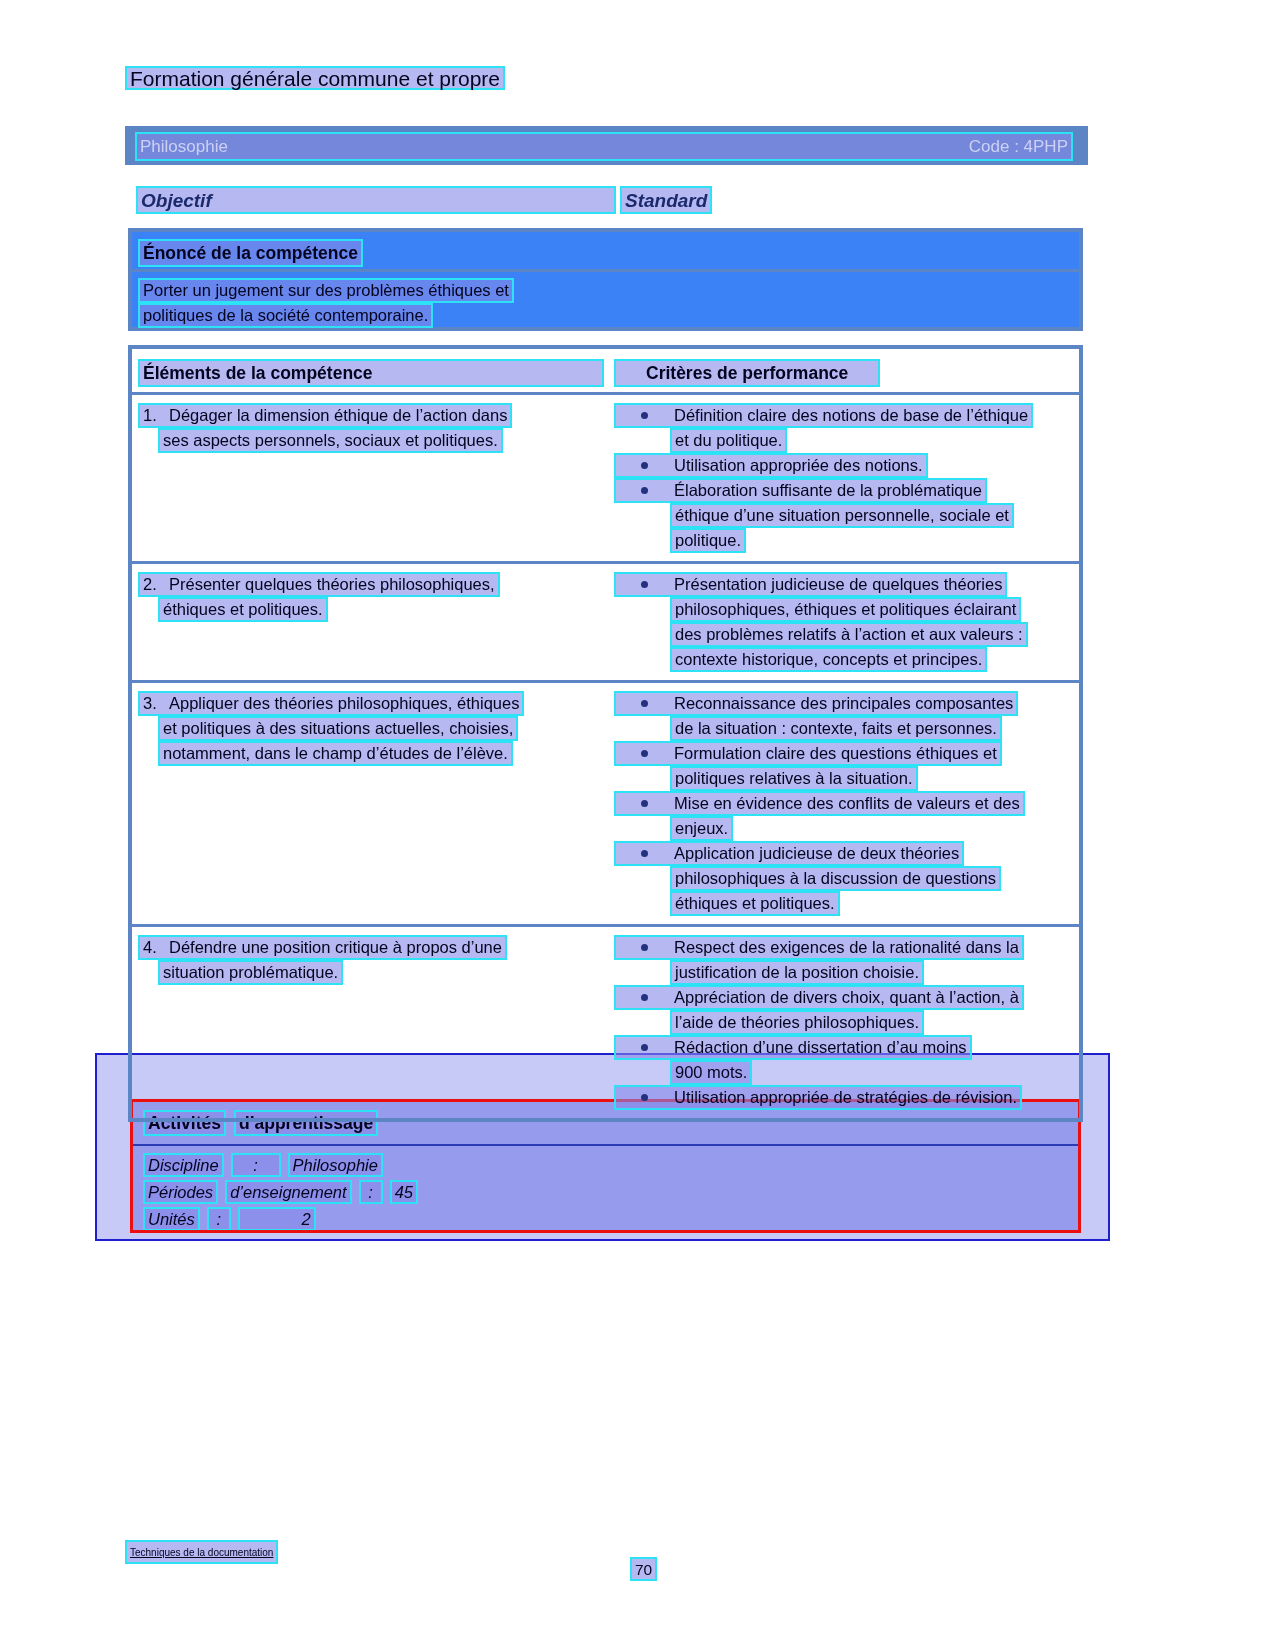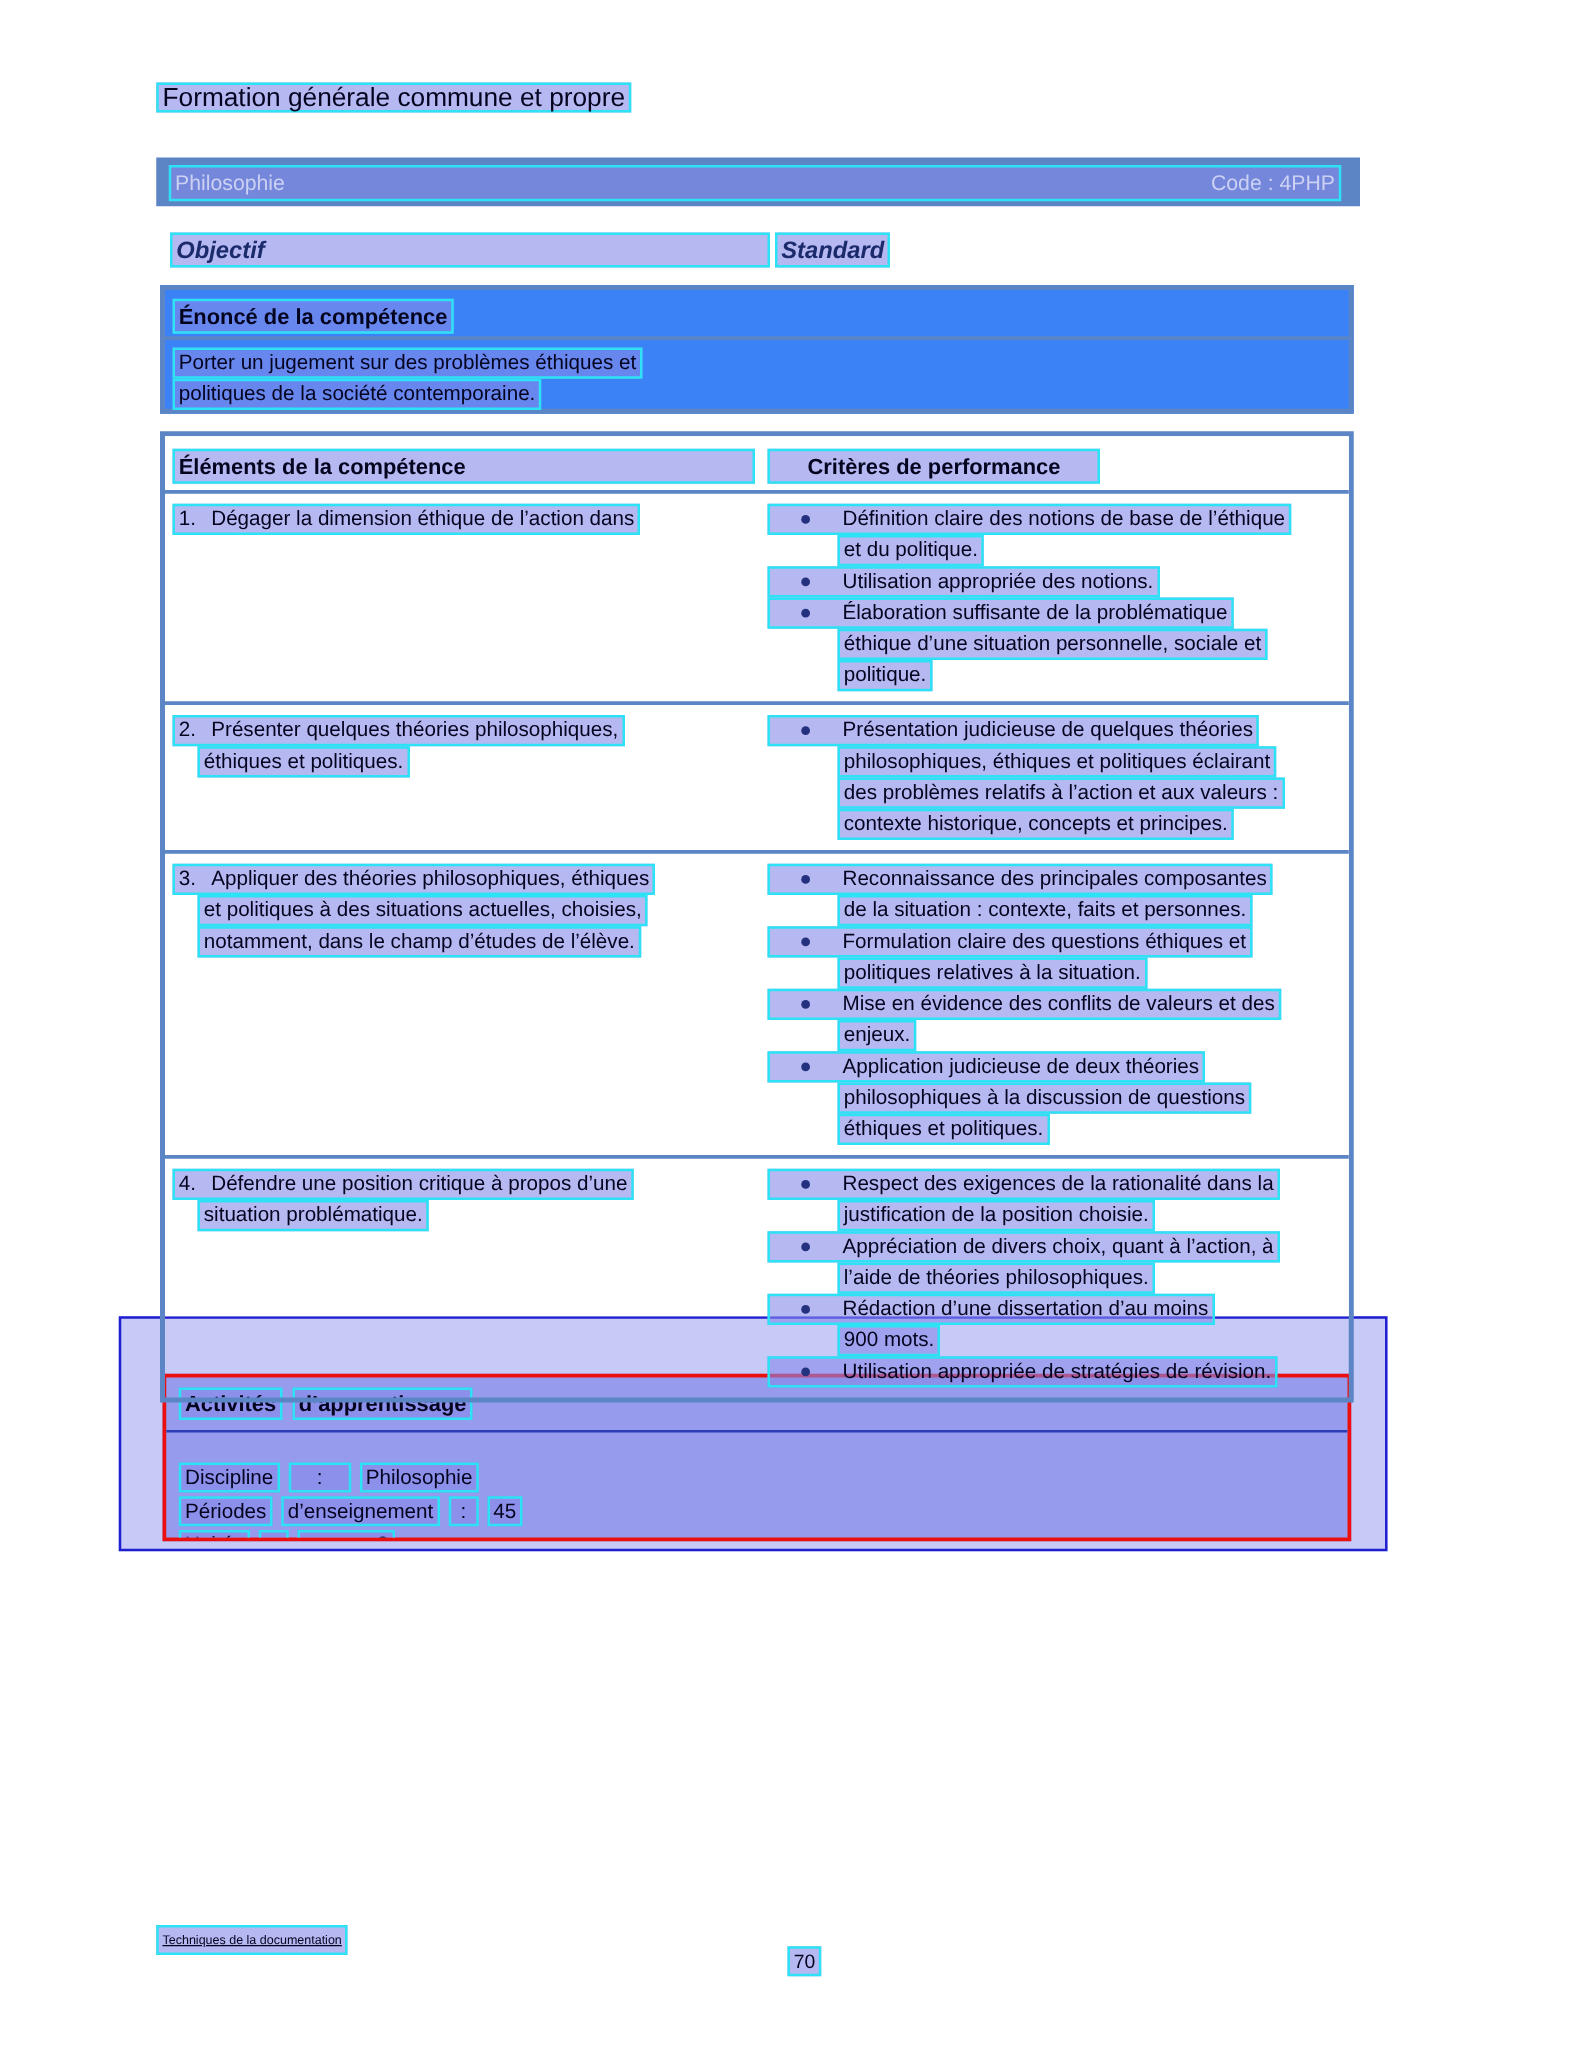--- a/index.html
+++ b/index.html
@@ -50,21 +50,21 @@
   .num{display:inline-block;width:26px;}
   .cont-l{margin-left:20px;}
   .crit .ccont{margin-left:56px;}
   .dot{width:7px;height:7px;border-radius:50%;background:#23317f;margin:0 26px 0 22px;flex:0 0 auto;}
   
   #panel{position:absolute;left:95px;top:1053px;width:1015px;height:188px;background:#c7c9f7;border:2px solid #1f1fd0;box-sizing:border-box;z-index:1;padding-left:31px;}
   #redbox{position:absolute;left:33px;top:44px;width:945px;height:128px;background:#979bee;border:3px solid #ea1010;overflow:hidden;}
   #redbox .title-row{position:absolute;left:10px;top:8px;display:flex;gap:8px;}
   #redbox .title-row .hl{height:22px;font-size:17.5px;font-weight:bold;color:#04041f;}
   #redbox .hsep{position:absolute;left:0;right:0;top:42px;height:2px;background:#2b3cb4;}
-  #fields{position:absolute;left:10px;top:68px;}
+  #fields{position:absolute;left:10px;top:51px;font-style:italic;}
   .frow{display:flex;gap:7px;margin-bottom:3px;}
   .frow .hl{height:20px;font-size:16.5px;}
   .colon-wide{min-width:40px;justify-content:center;}
   .colon-sm{min-width:14px;justify-content:center;}
   .val-wide{min-width:68px;justify-content:flex-end;}
   
   #footer-left{position:absolute;left:125px;top:1540px;}
   #footer-left .hl{font-size:10px;height:20px;text-decoration:underline;}
   #page-num{position:absolute;left:630px;top:1557px;}
   #page-num .hl{font-size:15.5px;height:20px;}
@@ -107,20 +107,23 @@
       <span class="hl th-right">Critères de performance</span>
     </div>
     <div class="rowsep"></div>
 
     <div class="trow">
       <div class="stack">
         <div class="hl">
             <span class="num">1.</span>
             <span>Dégager la dimension éthique de l’action dans</span>
           </div>
+        <div class="hl cont-l">
+            <span>ses aspects personnels, sociaux et politiques.</span>
+          </div>
       </div>
       <div class="stack">
         <div class="crit stack">
           <div class="hl cfirst">
               <span class="dot"></span>
               <span>Définition claire des notions de base de l’éthique</span>
             </div>
           <div class="hl ccont">
               <span>et du politique.</span>
             </div>

